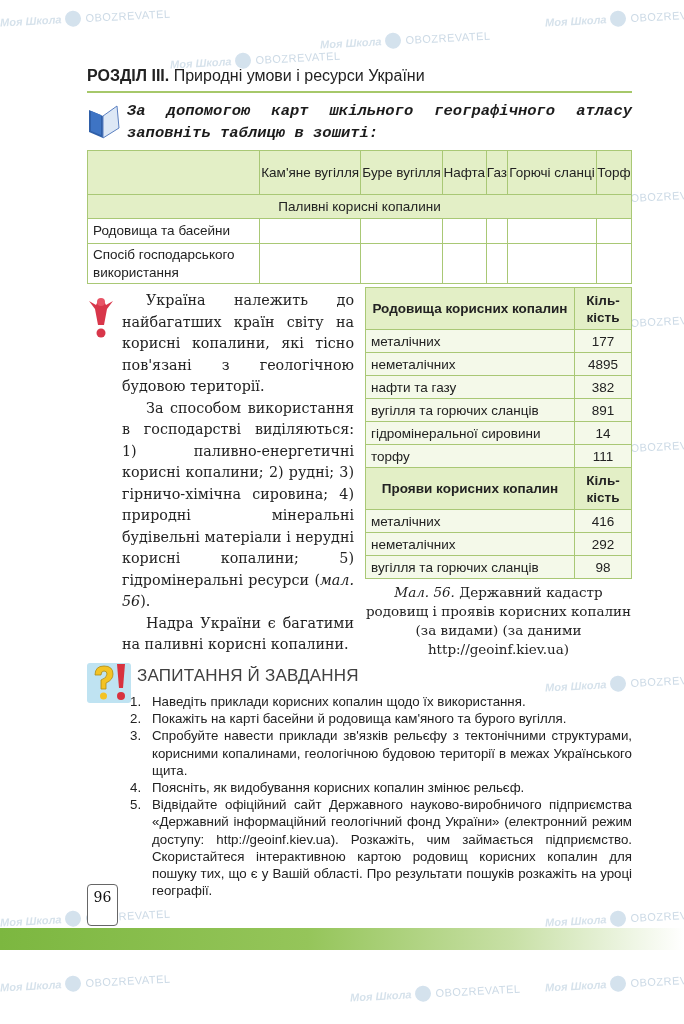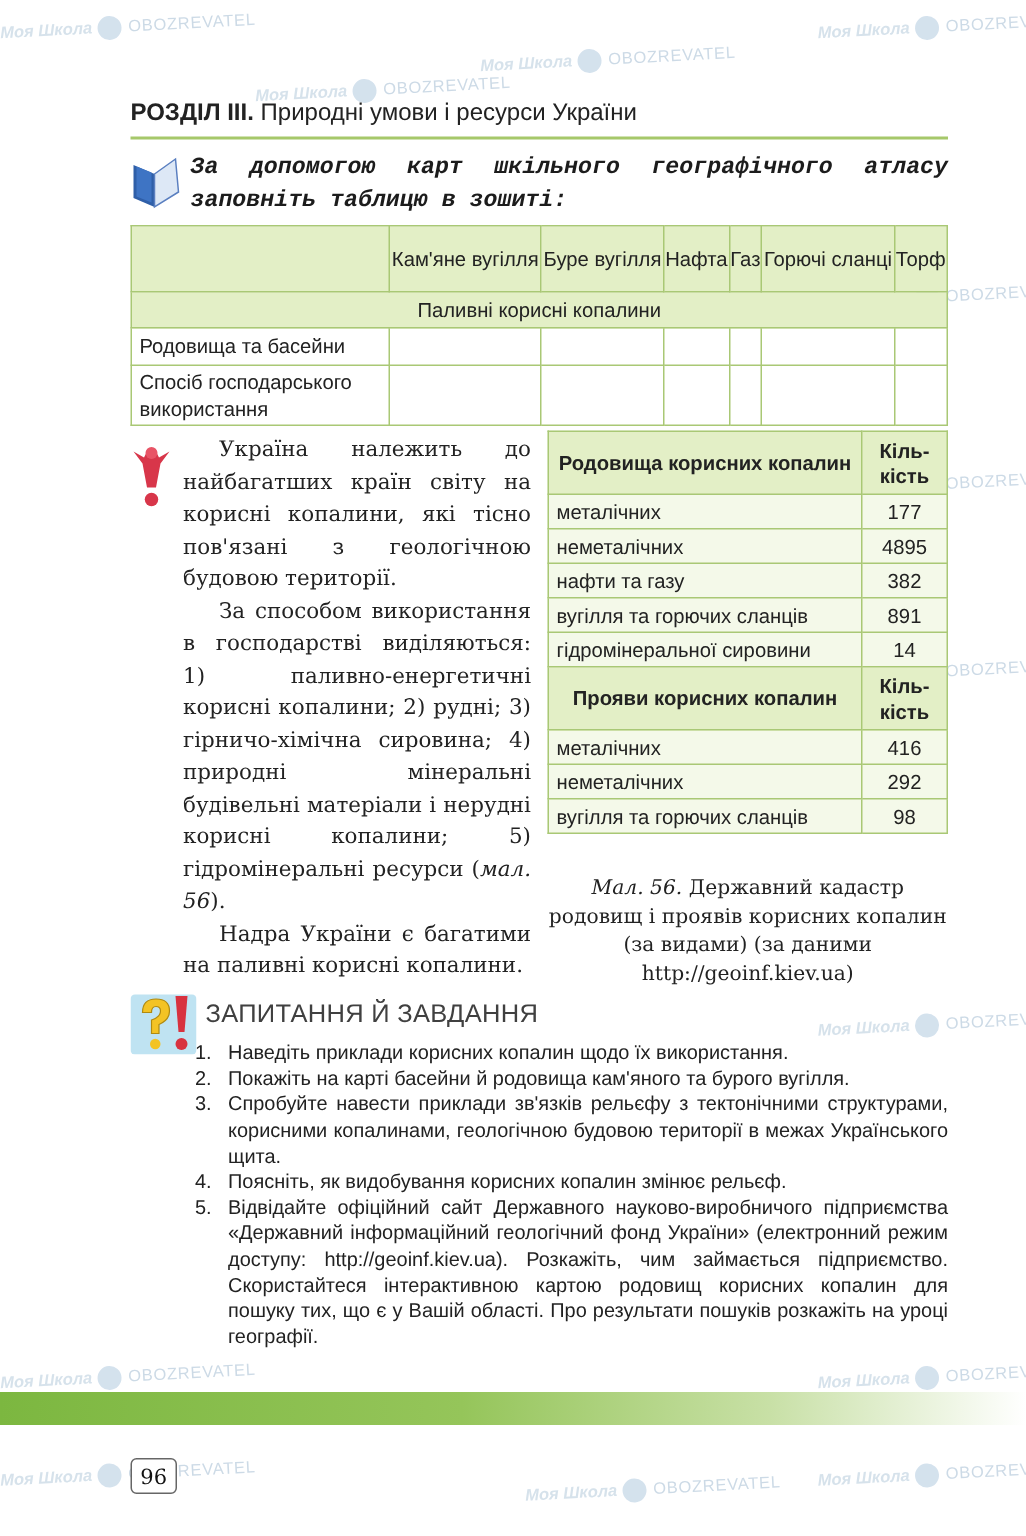--- a/index.html
+++ b/index.html
@@ -86,21 +86,21 @@
     }
     ol.questions li { display: flex; text-align: justify; }
     ol.questions li .qn { width: 22px; flex: 0 0 22px; }
     ol.questions li .qt { flex: 1; }
 
     .footer-bar {
       position: absolute; left: 0; top: 928px; width: 684px; height: 22px;
       background: linear-gradient(to right, #7cb740 0%, #95c55a 45%, #c8e0a6 75%, #ffffff 100%);
     }
     .page-number {
-      position: absolute; left: 87px; top: 972px; width: 31px; height: 24px;
+      position: absolute; left: 87px; top: 884px; width: 31px; height: 42px;
       background: #fff; border: 1px solid #666; border-radius: 4px;
       font-family: "DejaVu Serif", serif; font-size: 14px; text-align: center; line-height: 24px;
       color: #111;
     }
   </style>
 </head>
 <body>
 
 <div class="watermark" style="left:0;top:10px">
     <span class="wm-school">Моя Школа</span>
@@ -249,20 +249,24 @@
       </tr>
   <tr>
         <td>вугілля та горючих сланців</td>
         <td class="num">891</td>
       </tr>
   <tr>
         <td>гідромінеральної сировини</td>
         <td class="num">14</td>
       </tr>
   <tr>
+        <td>торфу</td>
+        <td class="num">111</td>
+      </tr>
+  <tr>
     <th>Прояви корисних копалин</th>
     <th class="cw">Кіль-кість</th>
   </tr>
   <tr>
         <td>металічних</td>
         <td class="num">416</td>
       </tr>
   <tr>
         <td>неметалічних</td>
         <td class="num">292</td>

